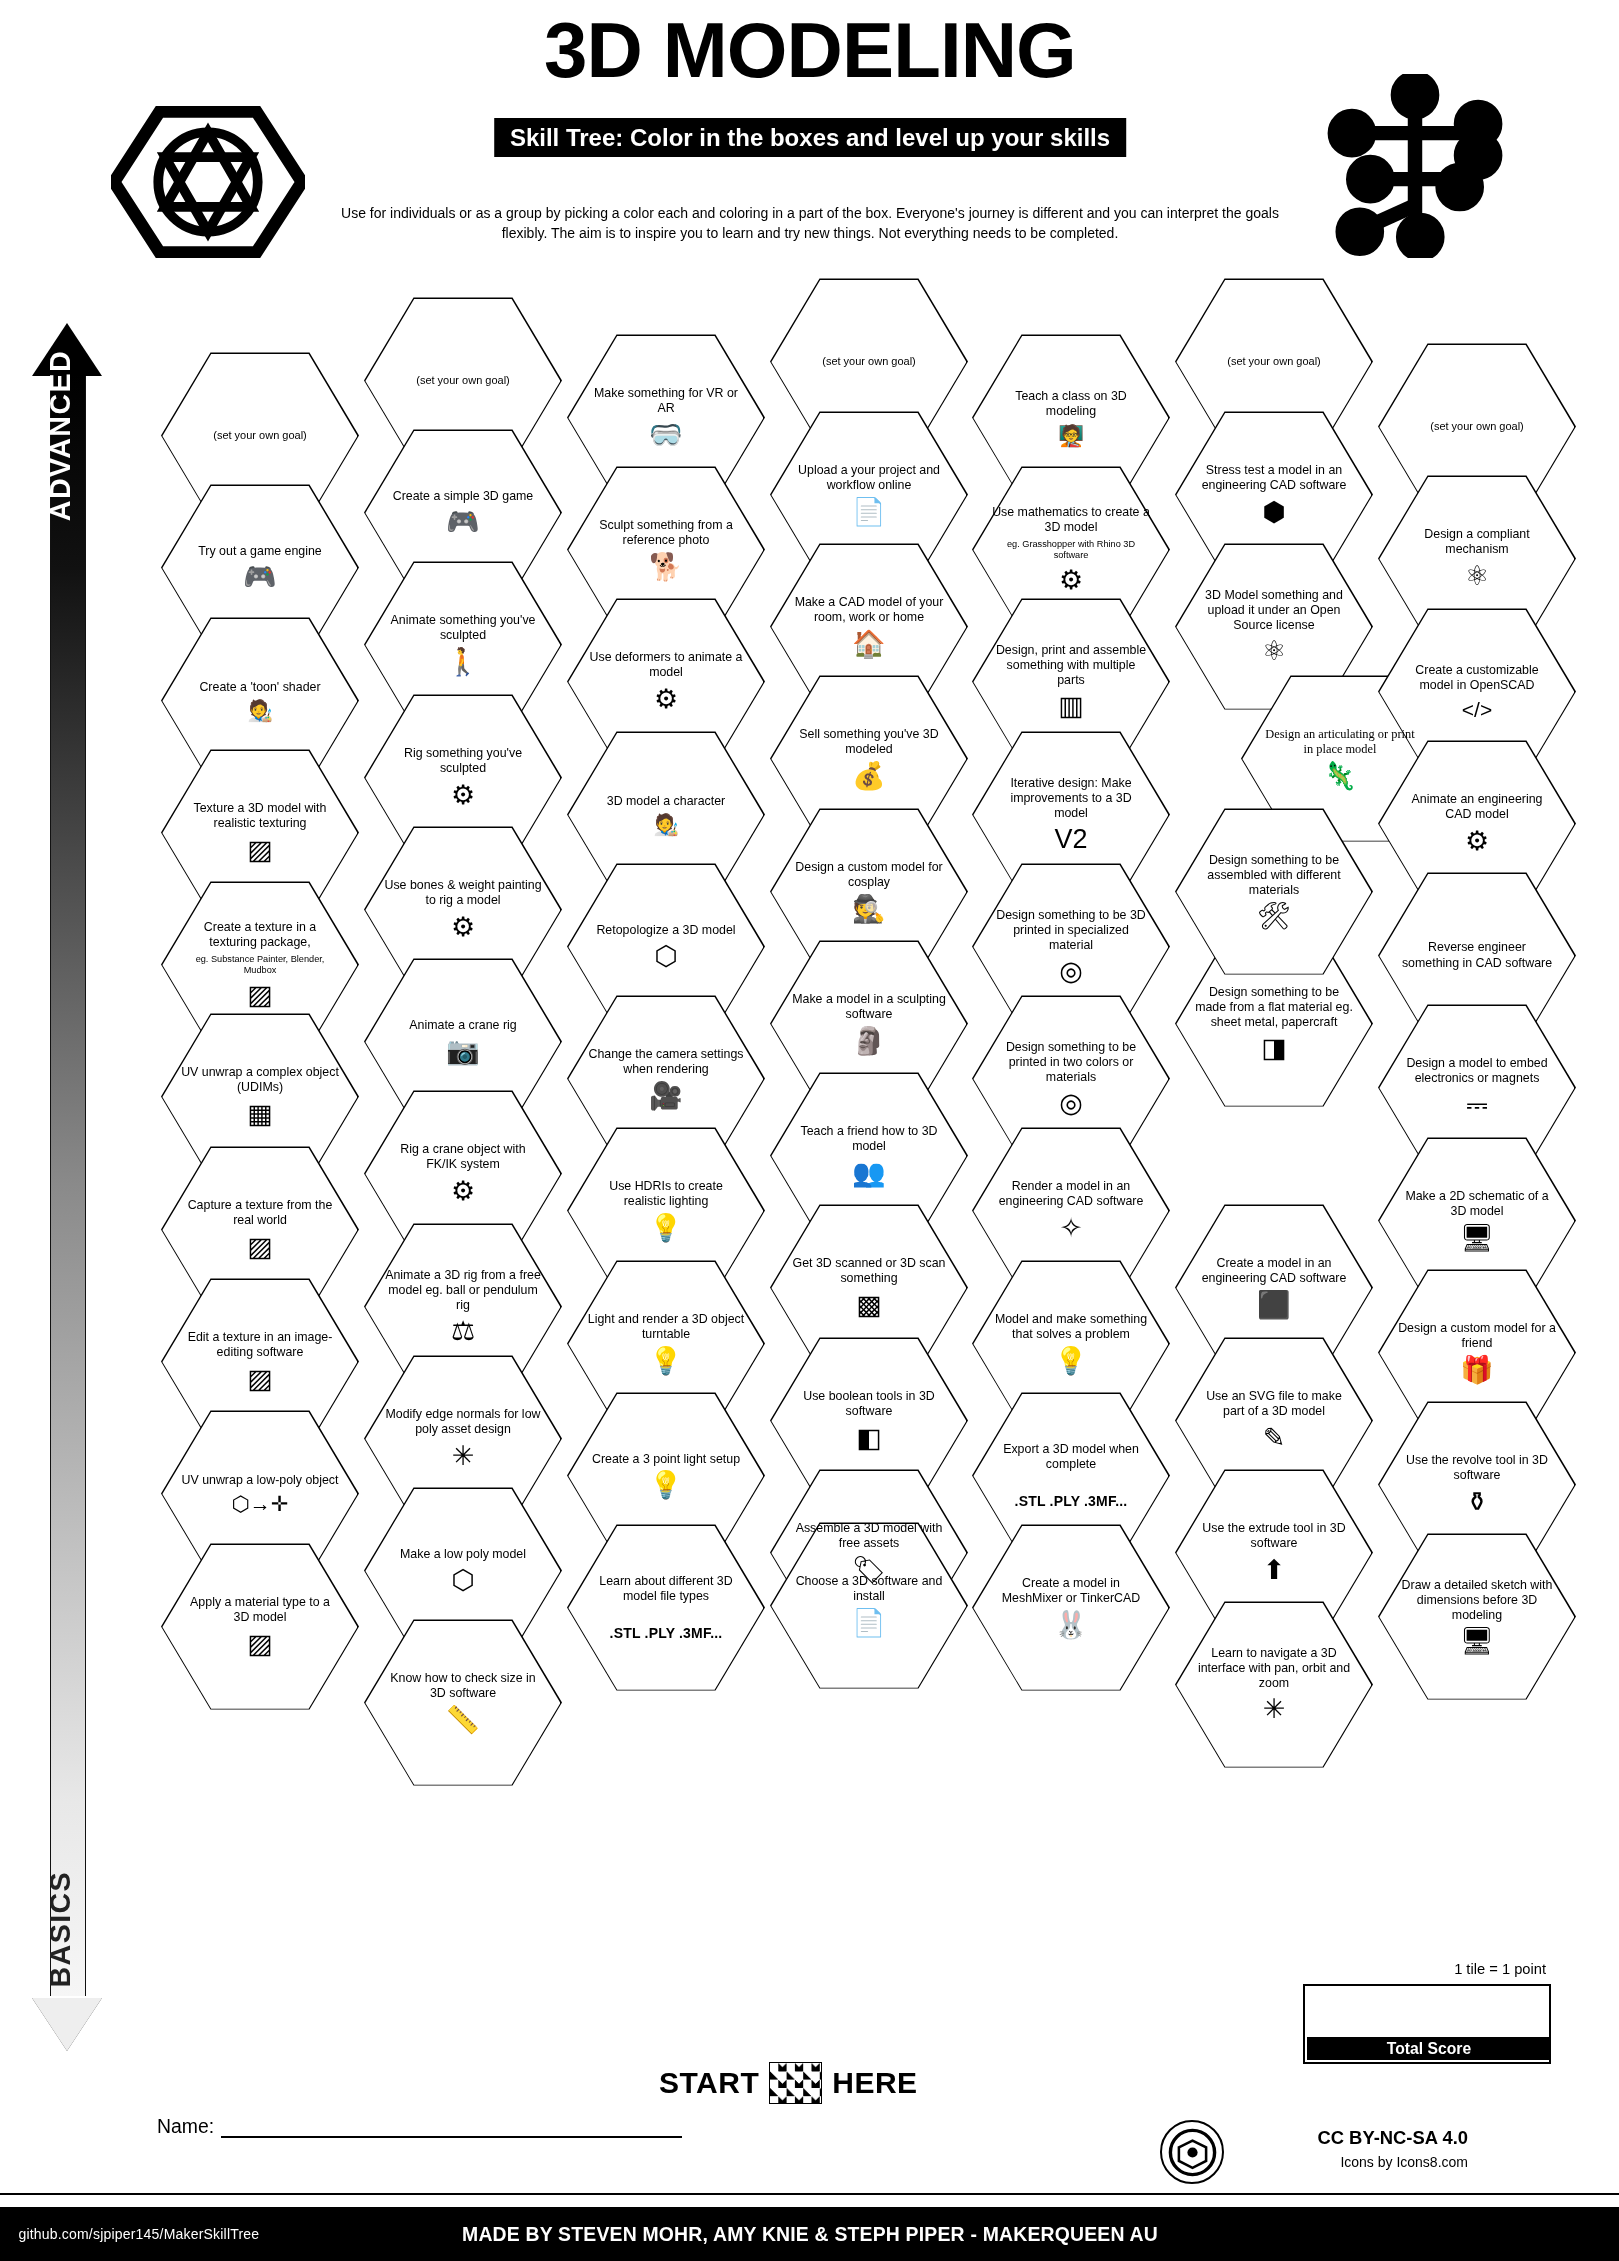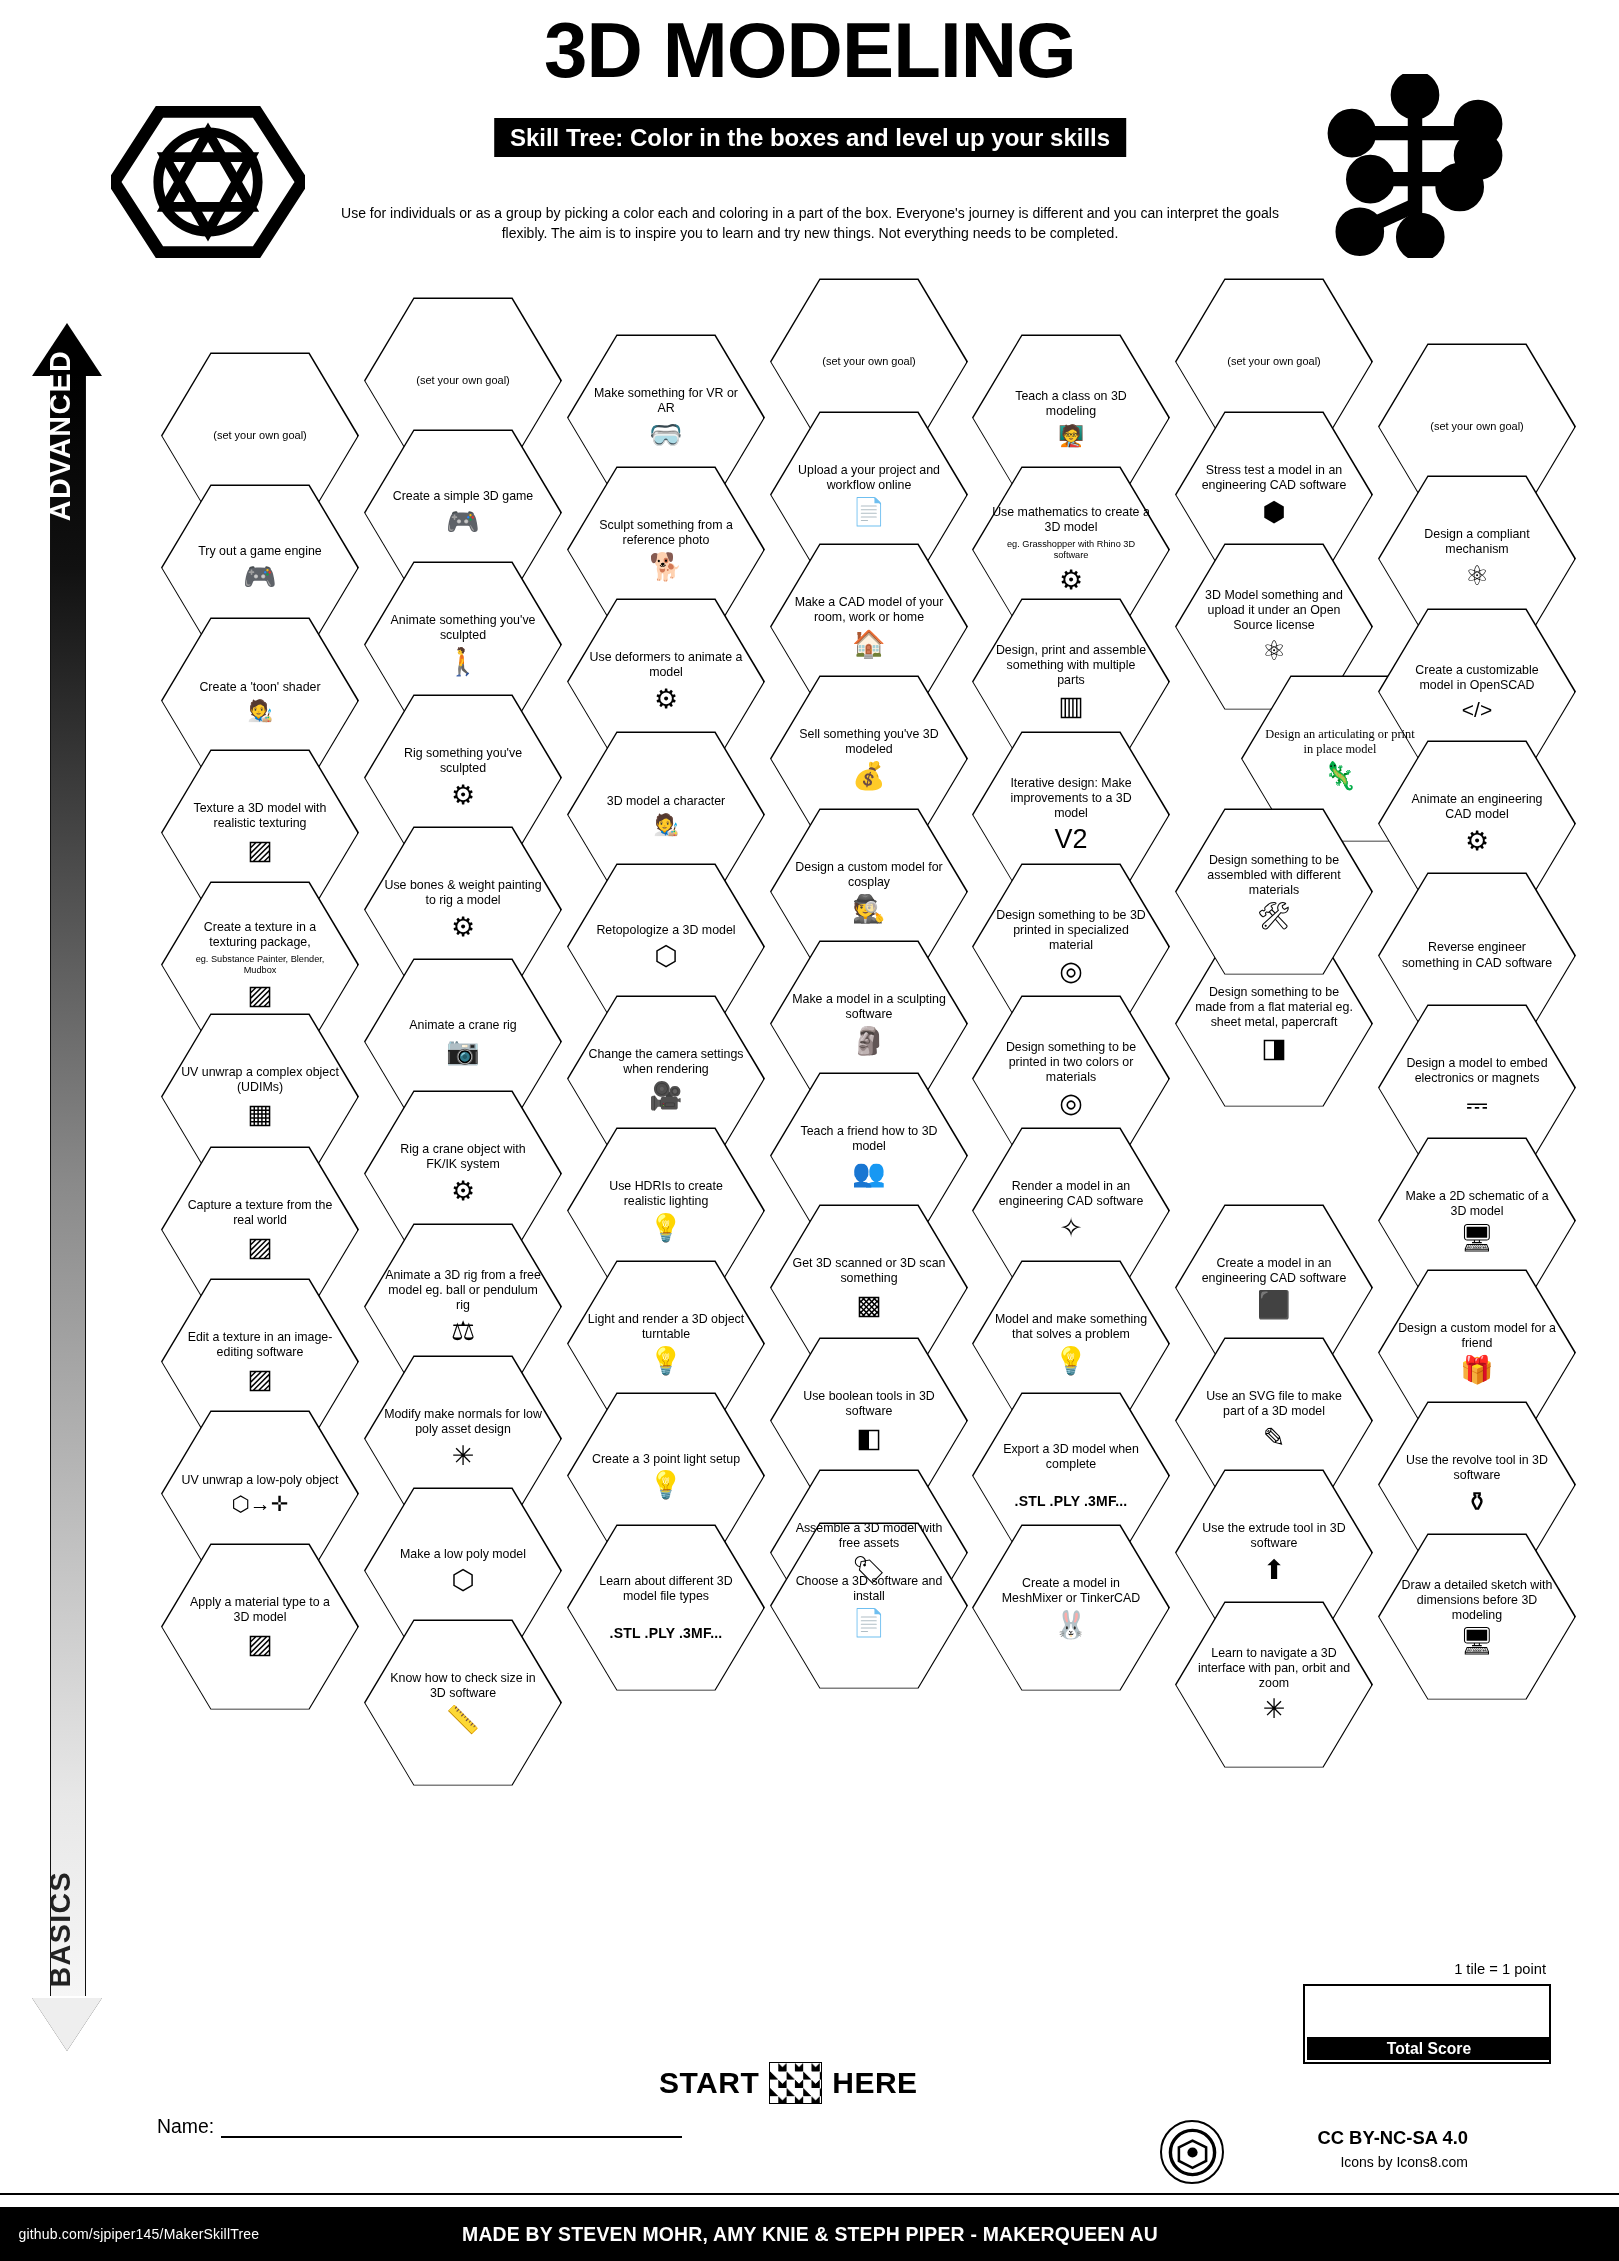--- a/index.html
+++ b/index.html
@@ -321,21 +321,21 @@
       <div class="hexin"></div>
       <div class="content">
         <div class="label">Animate a 3D rig from a free model eg. ball or pendulum rig</div>
         <div class="icon">⚖</div>
       </div>
     </div>
     <div class="hex" style="left: 364px; top: 1353px;">
       <div class="hexbg"></div>
       <div class="hexin"></div>
       <div class="content">
-        <div class="label">Modify make normals for low poly asset design</div>
+        <div class="label">Modify edge normals for low poly asset design</div>
         <div class="icon">✳</div>
       </div>
     </div>
     <div class="hex" style="left: 364px; top: 1485px;">
       <div class="hexbg"></div>
       <div class="hexin"></div>
       <div class="content">
         <div class="label">Make a low poly model</div>
         <div class="icon">⬡</div>
       </div>

